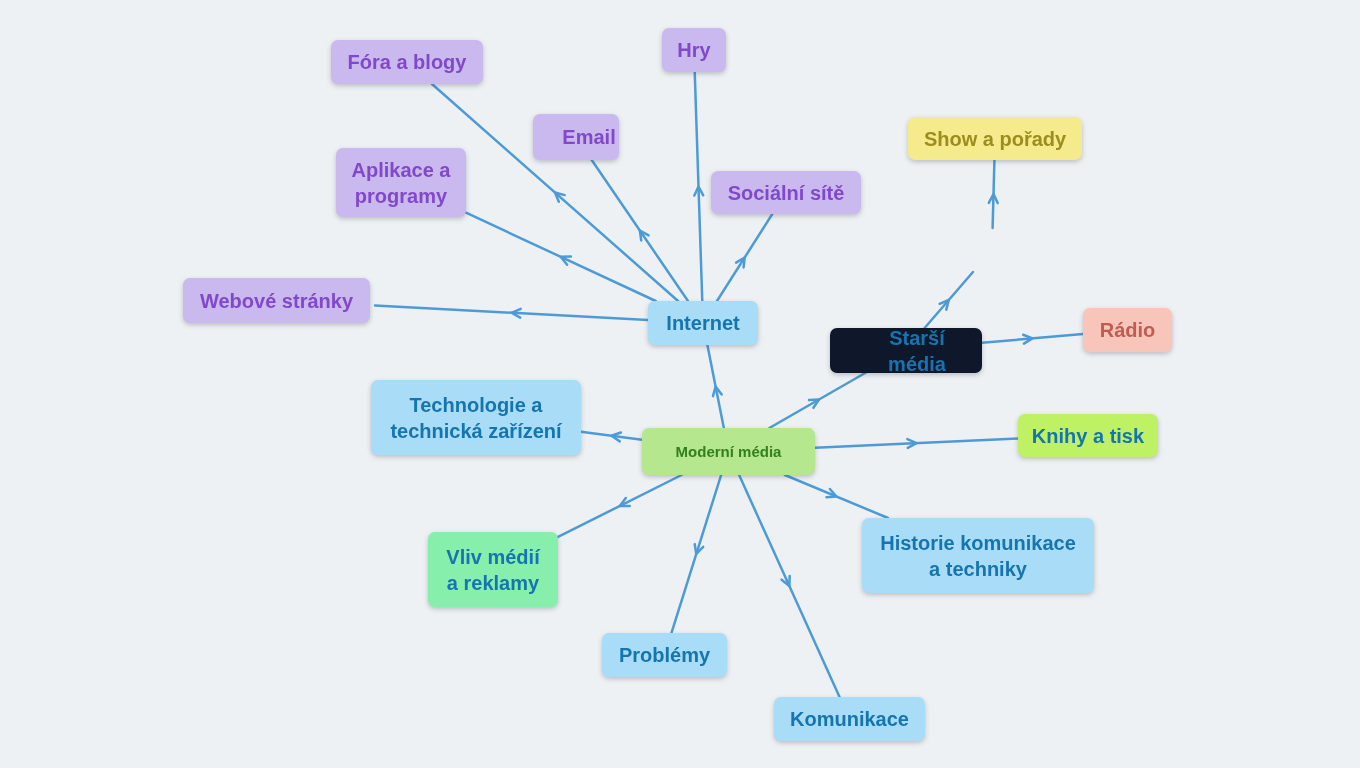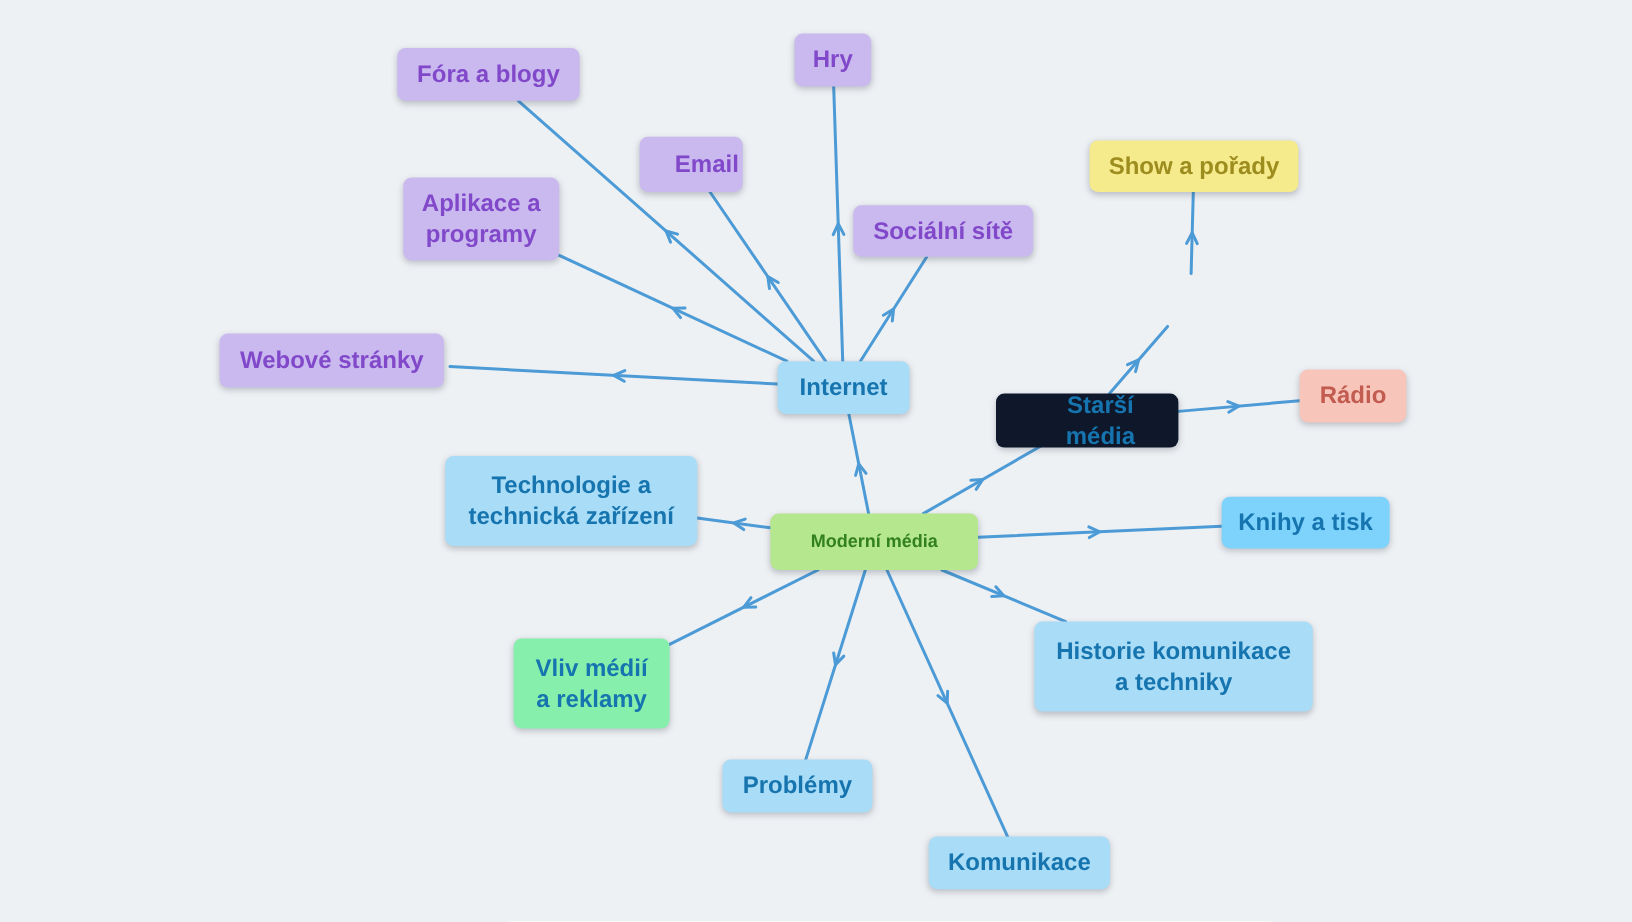--- a/index.html
+++ b/index.html
@@ -90,21 +90,21 @@
       <line x1="982" y1="342.8092550790068" x2="1083" y2="333.9176072234763"></line>
       <path d="M 1023.9633269866737 343.57161834675844 L 1032.5 338.36343115124157 L 1023.1846692476468 334.7268650547349"></path>
       <line x1="992.5919282511211" y1="228" x2="994.4215246636771" y2="160"></line>
       <path d="M 997.7035983363669 203.07668807613928 L 993.506726457399 194 L 988.8278482985867 202.83787865808242"></path>
     </svg>
 <div class="node root" style="left: 642px; top: 428px; width: 173px; height: 47px; background: rgb(180, 231, 142); color: rgb(51, 128, 31);"><span>Moderní média</span></div>
     <div class="node topic" style="left: 648px; top: 301px; width: 110px; height: 44px; background: rgb(169, 220, 246); color: rgb(22, 116, 175);"><span>Internet</span></div>
     <div class="node topic" style="left: 830px; top: 328px; width: 152px; height: 45px; background: #0f172a; color: rgb(22, 116, 175); padding-left: 32px;"><span>Starší média</span></div>
     <div class="node topic" style="left: 371px; top: 380px; width: 210px; height: 75px; background: rgb(169, 220, 246); color: rgb(22, 116, 175);"><span>Technologie a
 technická zařízení</span></div>
-    <div class="node topic" style="left: 1018px; top: 414px; width: 140px; height: 43px; background: #7dd3fc; color: rgb(22, 116, 175);"><span>Knihy a tisk</span></div>
+    <div class="node topic" style="left: 1018px; top: 414px; width: 140px; height: 43px; background: #bef264; color: rgb(22, 116, 175);"><span>Knihy a tisk</span></div>
     <div class="node topic" style="left: 862px; top: 518px; width: 232px; height: 75px; background: rgb(169, 220, 246); color: rgb(22, 116, 175);"><span>Historie komunikace
 a techniky</span></div>
     <div class="node topic" style="left: 428px; top: 532px; width: 130px; height: 75px; background: #86efac; color: rgb(22, 116, 175);"><span>Vliv médií
 a reklamy</span></div>
     <div class="node topic" style="left: 602px; top: 633px; width: 125px; height: 44px; background: rgb(169, 220, 246); color: rgb(22, 116, 175);"><span>Problémy</span></div>
     <div class="node topic" style="left: 774px; top: 697px; width: 151px; height: 44px; background: rgb(169, 220, 246); color: rgb(22, 116, 175);"><span>Komunikace</span></div>
     <div class="node purple" style="left: 711px; top: 171px; width: 150px; height: 43px; background: rgb(202, 185, 239); color: rgb(129, 73, 202);"><span>Sociální sítě</span></div>
     <div class="node purple" style="left: 662px; top: 28px; width: 64px; height: 44px; background: rgb(202, 185, 239); color: rgb(129, 73, 202);"><span>Hry</span></div>
     <div class="node purple" style="left: 533px; top: 114px; width: 86px; height: 46px; background: rgb(202, 185, 239); color: rgb(129, 73, 202); padding-left: 36px;"><span>Email</span></div>
     <div class="node purple" style="left: 331px; top: 40px; width: 152px; height: 44px; background: rgb(202, 185, 239); color: rgb(129, 73, 202);"><span>Fóra a blogy</span></div>

